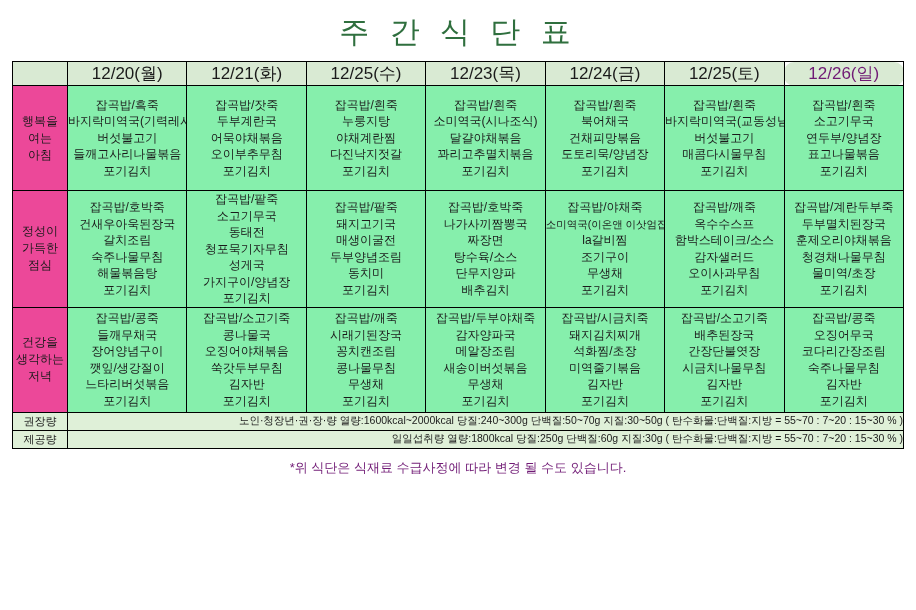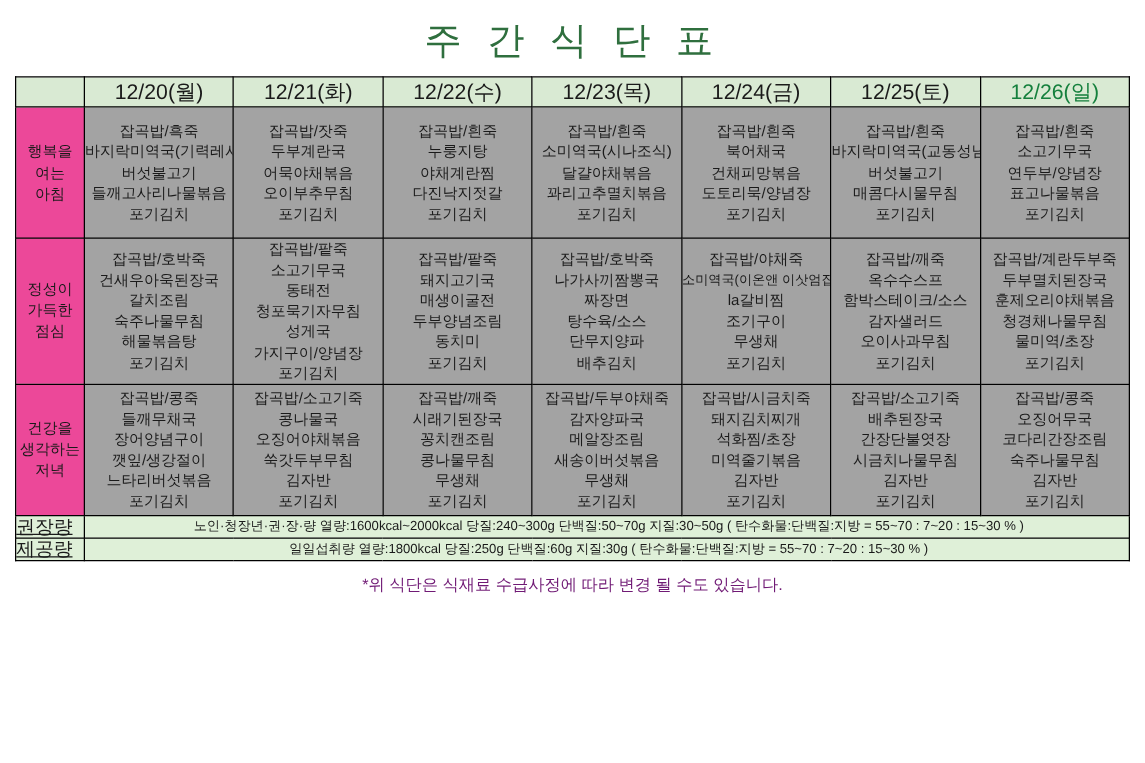--- a/index.html
+++ b/index.html
@@ -42,60 +42,60 @@
     padding: 0;
   }
   th.daycell {
     background: #d9ead3;
     height: 22px;
     font-size: 17px;
     font-weight: normal;
     color: #1a1a1a;
   }
   th.daycell.sunday {
-    color: #15803d;
+    color: #701a75;
+    border-radius: 10px;
   }
   th.corner {
     background: #d9ead3;
     width: 54px;
   }
   td.rowlabel {
     background: #ec4899;
     width: 54px;
     font-size: 12px;
     line-height: 17px;
     color: #1a1a1a;
   }
   td.mealcell {
-    background: #a3a3a3;
+    background: #86efac;
     font-size: 12px;
     line-height: 16.5px;
     padding: 3px 1px 4px 1px;
     height: 104px;
   }
   td.mealcell .dish {
     display: block;
     white-space: nowrap;
     overflow: hidden;
   }
   td.mealcell .dish.small {
     font-size: 10.5px;
   }
   tr.energy td {
     background: #dff0d8;
     font-size: 10.5px;
     height: 17px;
+    text-align: right;
+    padding-left: 3px;
+  }
+  tr.energy td.rowlabel {
     text-align: center;
-    padding-left: 3px;
-  }
-  tr.energy td.rowlabel {
-    text-align: left;
     padding-left: 0;
-    font-size: 15px;
-    text-decoration: underline;
+    font-size: 11px;
   }
   .note {
     text-align: center;
     font-size: 13px;
     margin-top: 10px;
     color: #701a75;
   }
 </style>
 </head>
 <body>
@@ -103,21 +103,21 @@
 <div class="page">
 
   <h1 class="title">주 간 식 단 표</h1>
 
   <table class="menu">
     <thead>
       <tr>
         <th class="corner"></th>
         <th class="daycell">12/20(월)</th>
         <th class="daycell">12/21(화)</th>
-        <th class="daycell">12/22(수)</th>
+        <th class="daycell">12/25(수)</th>
         <th class="daycell">12/23(목)</th>
         <th class="daycell">12/24(금)</th>
         <th class="daycell">12/25(토)</th>
         <th class="daycell sunday">12/26(일)</th>
       </tr>
     </thead>
     <tbody>
       <tr>
         <td class="rowlabel">
             <span style="display: block;">행복을</span>

